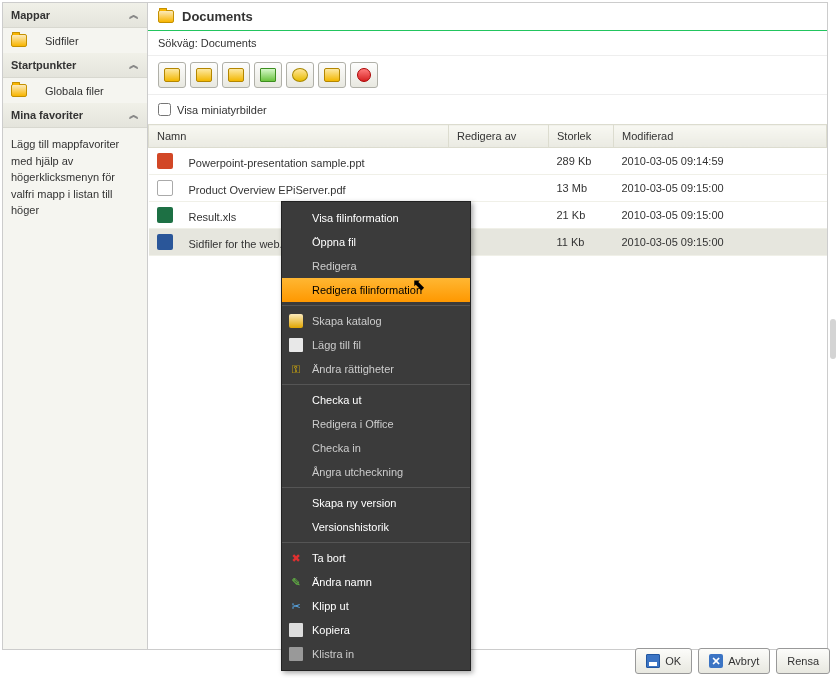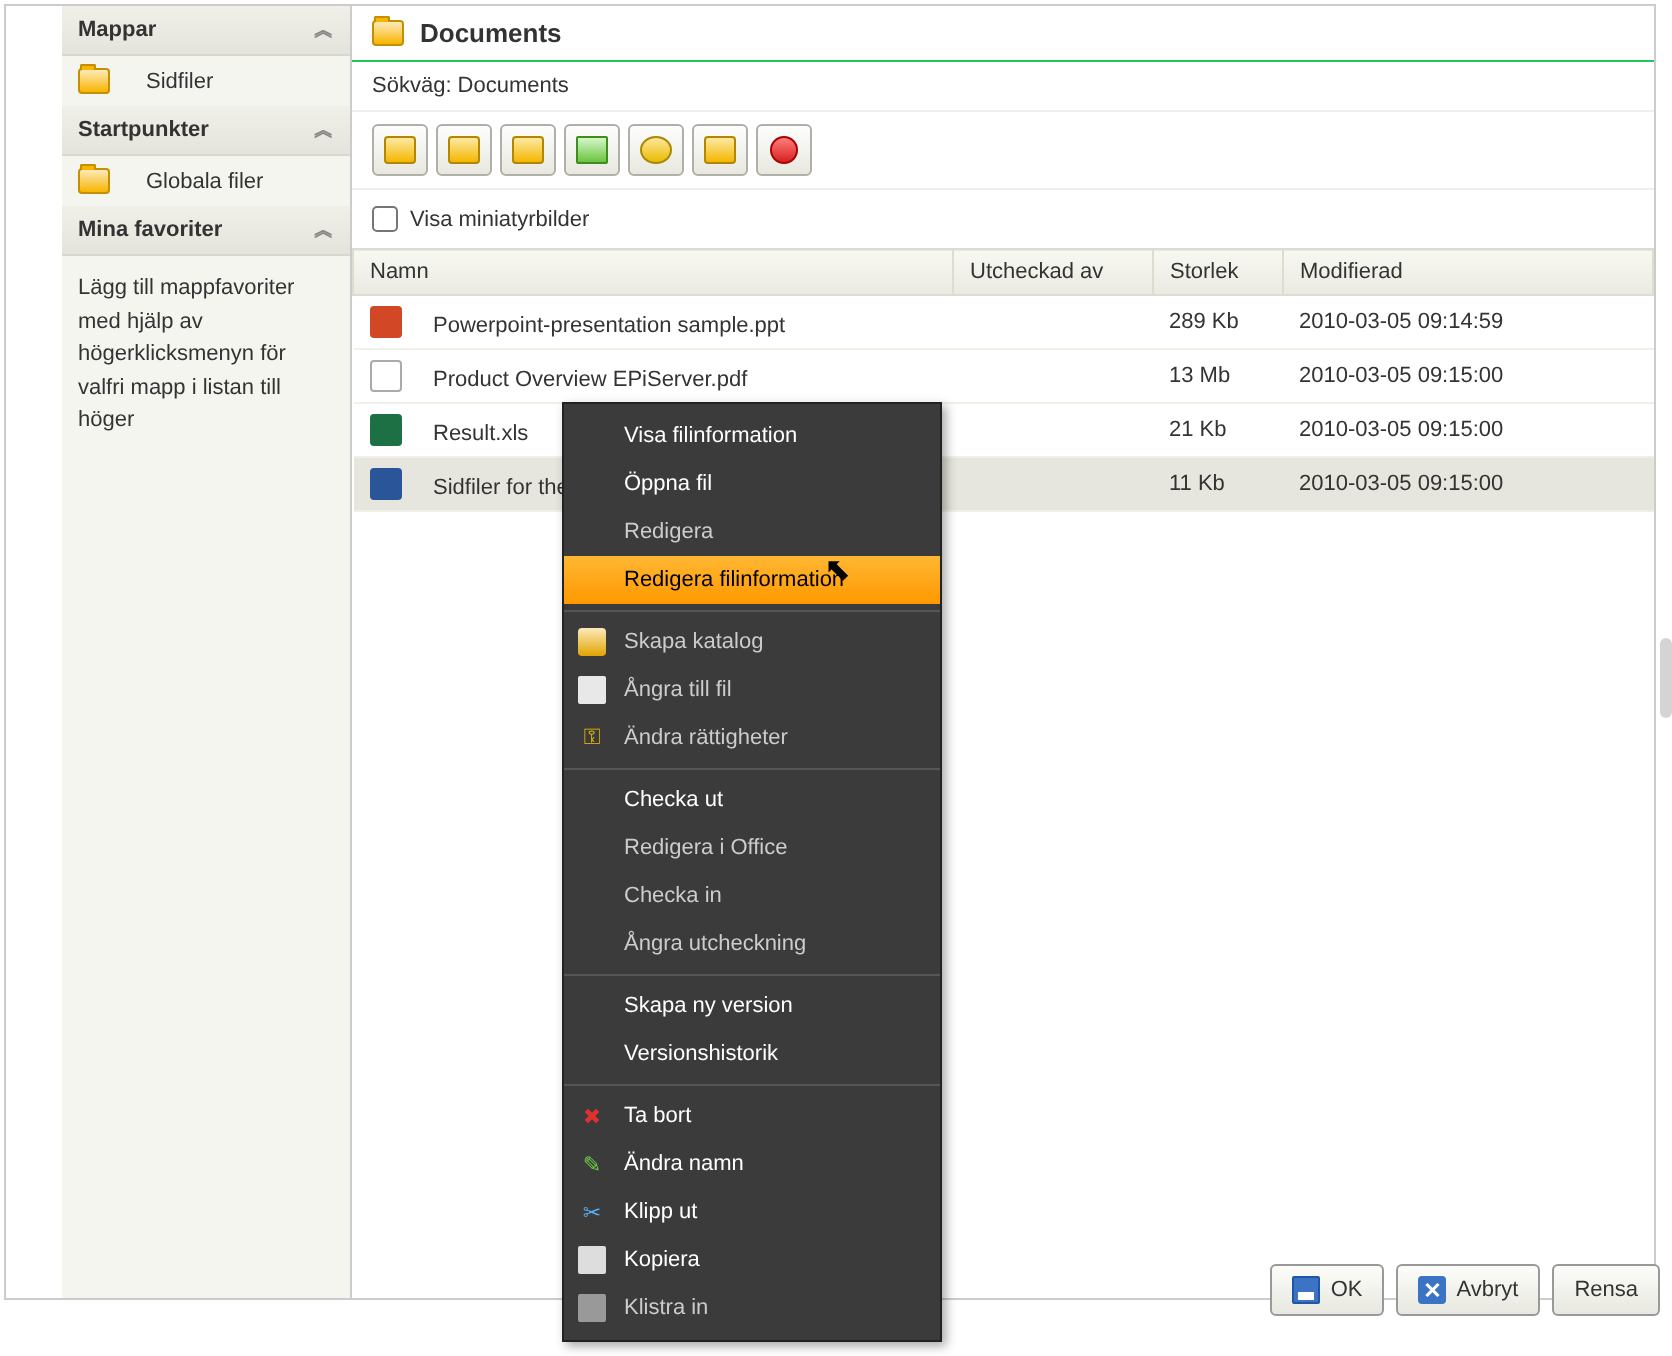--- a/index.html
+++ b/index.html
@@ -1,17 +1,17 @@
 <!DOCTYPE html>
 <html><head>
 <meta charset="utf-8">
 <style>
 * { box-sizing: border-box; margin: 0; padding: 0; }
 body { font-family: Verdana, Geneva, sans-serif; font-size: 11px; color: #333; background: #fff; width: 836px; height: 678px; position: relative; overflow: hidden; }
-.main-container { display: flex; width: 826px; height: 648px; border: 1px solid #ccc; margin: 2px; padding-left: 28px; }
+.main-container { display: flex; width: 826px; height: 648px; border: 1px solid #ccc; margin: 2px; }
 .sidebar { width: 145px; background: #f5f5f0; border-right: 1px solid #ccc; }
 .sidebar-section-header { background: linear-gradient(to bottom, #f0f0e8, #e4e4dc); padding: 5px 8px; font-weight: bold; display: flex; justify-content: space-between; align-items: center; border-bottom: 1px solid #d8d8d0; cursor: pointer; }
 .sidebar-item { padding: 6px 8px; display: flex; align-items: center; gap: 18px; cursor: pointer; }
 .sidebar-text-block { padding: 8px; line-height: 1.5; color: #333; }
 .chevron { font-size: 10px; color: #888; }
 .folder-icon-yellow { width: 16px; height: 13px; background: linear-gradient(to bottom, #fceabb, #f8b500); border: 1px solid #c49000; border-radius: 2px; position: relative; display: inline-block; }
 .folder-icon-yellow::before { content: ''; position: absolute; top: -3px; left: 0; width: 6px; height: 2px; background: #f8b500; border: 1px solid #c49000; border-bottom: none; border-radius: 1px 1px 0 0; }
 .content { flex: 1; display: flex; flex-direction: column; background: #fff; }
 .content-header { display: flex; align-items: center; padding: 6px 10px; gap: 8px; border-bottom: 1px solid #22c55e; }
 .content-title { font-size: 13px; font-weight: bold; }
@@ -28,21 +28,21 @@
 .file-table th { background: linear-gradient(to bottom, #f8f8f2, #eaeae2); text-align: left; padding: 5px 8px; font-weight: normal; border: 1px solid #dcdccf; color: #333; }
 .file-table td { padding: 5px 8px; border-bottom: 1px solid #f0f0e8; white-space: nowrap; }
 .file-table tr.selected { background: #e6e6de; }
 .file-cell { display: flex; align-items: flex-end; gap: 16px; }
 .file-icon { width: 16px; height: 16px; display: inline-flex; align-items: center; justify-content: center; border-radius: 2px; font-size: 9px; font-weight: bold; color: #fff; }
 .file-icon.ppt { background: #d24726; }
 .file-icon.pdf { background: #fff; border: 1px solid #aaa; color: #c00; }
 .file-icon.xls { background: #1d7044; }
 .file-icon.doc { background: #2a5699; }
 .file-size { text-align: left; }
-.bottom-bar { position: absolute; bottom: 20px; right: 6px; display: flex; gap: 6px; }
+.bottom-bar { position: absolute; bottom: 4px; right: 6px; display: flex; gap: 6px; }
 .bottom-btn { border: 1px solid #999; background: linear-gradient(to bottom, #fcfcfa, #e8e8e0); border-radius: 3px; padding: 5px 10px; display: flex; align-items: center; gap: 5px; cursor: pointer; font-size: 11px; }
 .disk-icon { width: 14px; height: 14px; background: #3b74c4; border: 1px solid #2156a0; border-radius: 1px; position: relative; }
 .disk-icon::after { content: ''; position: absolute; bottom: 1px; left: 2px; width: 8px; height: 4px; background: #fff; }
 .x-icon { width: 14px; height: 14px; background: #3b74c4; border-radius: 2px; position: relative; display: flex; align-items: center; justify-content: center; color: #fff; font-size: 11px; font-weight: bold; }
 .context-menu { position: absolute; left: 281px; top: 201px; width: 190px; background: #3b3b3b; border: 1px solid #222; box-shadow: 2px 2px 5px rgba(0,0,0,0.35); z-index: 100; padding: 4px 0; }
 .context-menu-item { padding: 6px 10px 6px 30px; color: #ccc; position: relative; cursor: pointer; font-size: 11px; }
 .context-menu-item.enabled { color: #fff; }
 .context-menu-item.highlight { background: linear-gradient(to bottom, #ffb733, #ff9800); color: #000; }
 .context-menu-item .ci { position: absolute; left: 7px; top: 50%; transform: translateY(-50%); width: 14px; height: 14px; display: flex; align-items: center; justify-content: center; font-size: 11px; }
 .context-sep { height: 1px; background: #555; margin: 3px 0; }
@@ -117,21 +117,21 @@
         </div>
     </div>
     <div class="thumbs-row">
       <input type="checkbox" style="">
       <span>Visa miniatyrbilder</span>
     </div>
     <table class="file-table">
       <thead>
         <tr>
           <th style="width:300px">Namn</th>
-          <th style="width:100px">Utcheckad av</th>
+          <th style="width:100px">Redigera av</th>
           <th style="width:65px">Storlek</th>
           <th>Modifierad</th>
         </tr>
       </thead>
       <tbody id="file-tbody">
           <tr>
             <td>
               <div class="file-cell">
                 <span class="file-icon ppt"></span>
                 <span>Powerpoint-presentation sample.ppt</span>
@@ -179,21 +179,21 @@
   </div>
 </div>
 
 <div class="context-menu" id="ctxmenu">
     <div class="context-menu-item enabled"><span>Visa filinformation</span></div>
     <div class="context-menu-item enabled"><span>Öppna fil</span></div>
     <div class="context-menu-item"><span>Redigera</span></div>
     <div class="context-menu-item enabled highlight"><span>Redigera filinformation</span></div>
     <div class="context-sep"></div>
     <div class="context-menu-item"><span class="ci ci-folder"></span><span>Skapa katalog</span></div>
-    <div class="context-menu-item"><span class="ci ci-page"></span><span>Ångra till fil</span></div>
+    <div class="context-menu-item"><span class="ci ci-page"></span><span>Lägg till fil</span></div>
     <div class="context-menu-item"><span class="ci ci-key">⚿</span><span>Ändra rättigheter</span></div>
     <div class="context-sep"></div>
     <div class="context-menu-item enabled"><span>Checka ut</span></div>
     <div class="context-menu-item"><span>Redigera i Office</span></div>
     <div class="context-menu-item"><span>Checka in</span></div>
     <div class="context-menu-item"><span>Ångra utcheckning</span></div>
     <div class="context-sep"></div>
     <div class="context-menu-item enabled"><span>Skapa ny version</span></div>
     <div class="context-menu-item enabled"><span>Versionshistorik</span></div>
     <div class="context-sep"></div>

